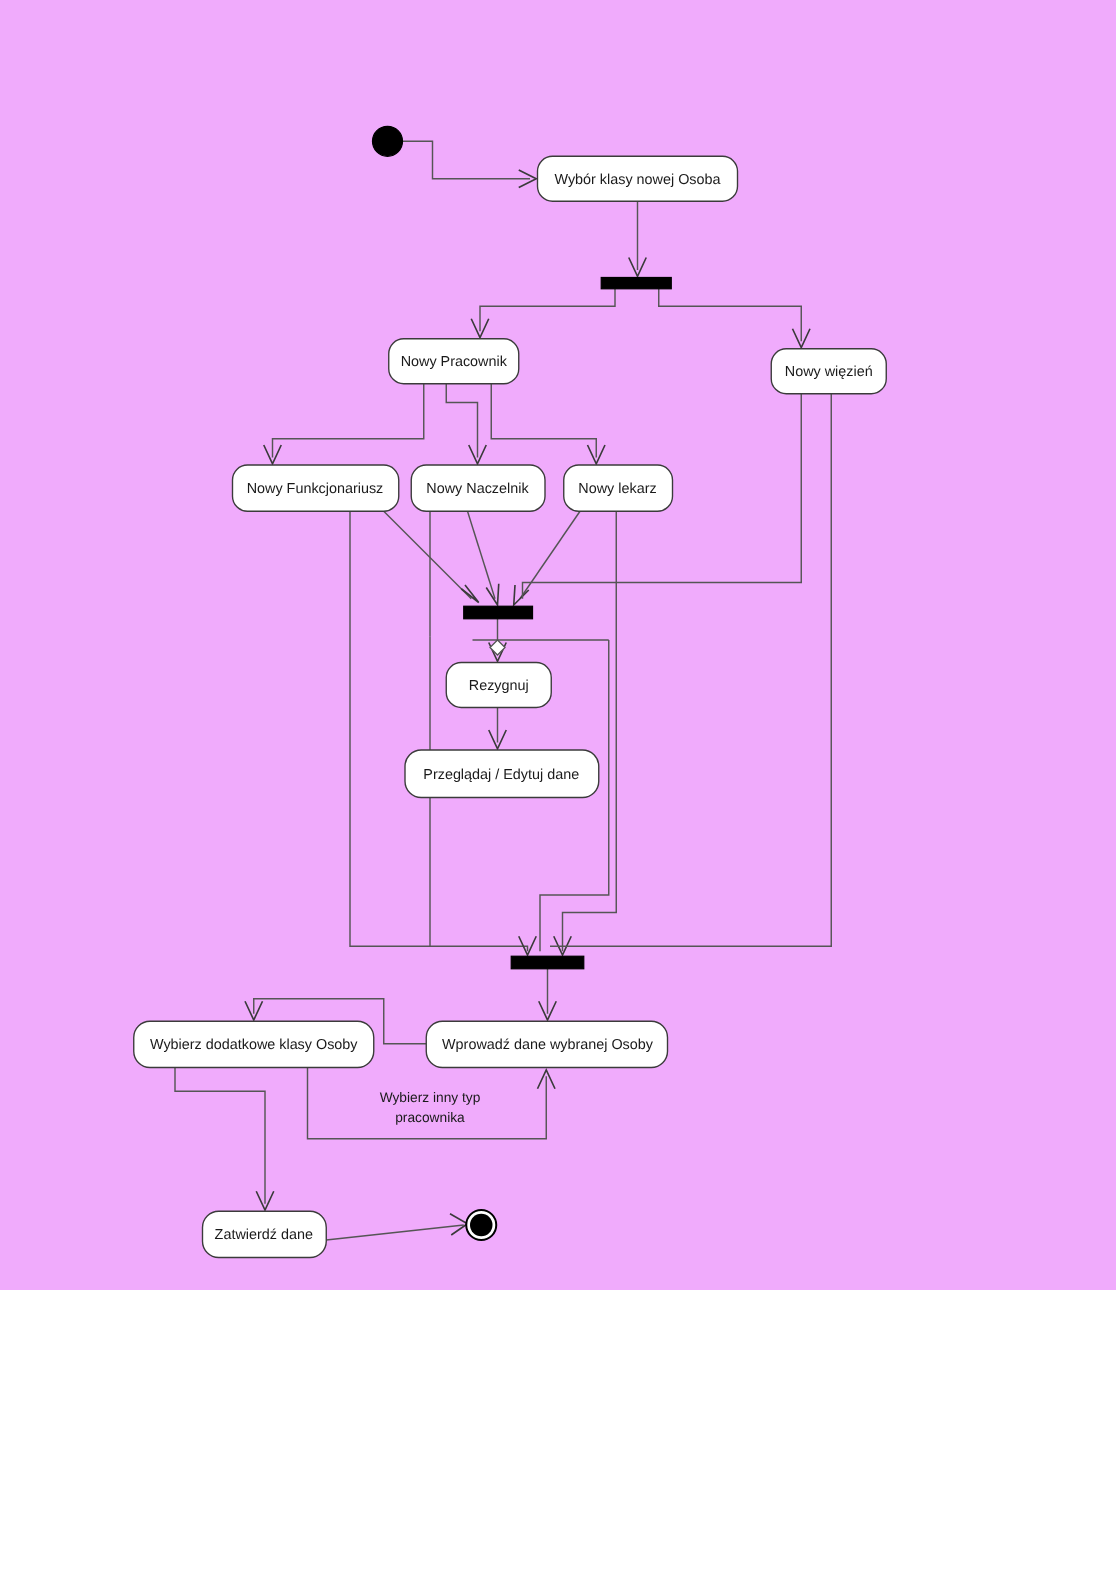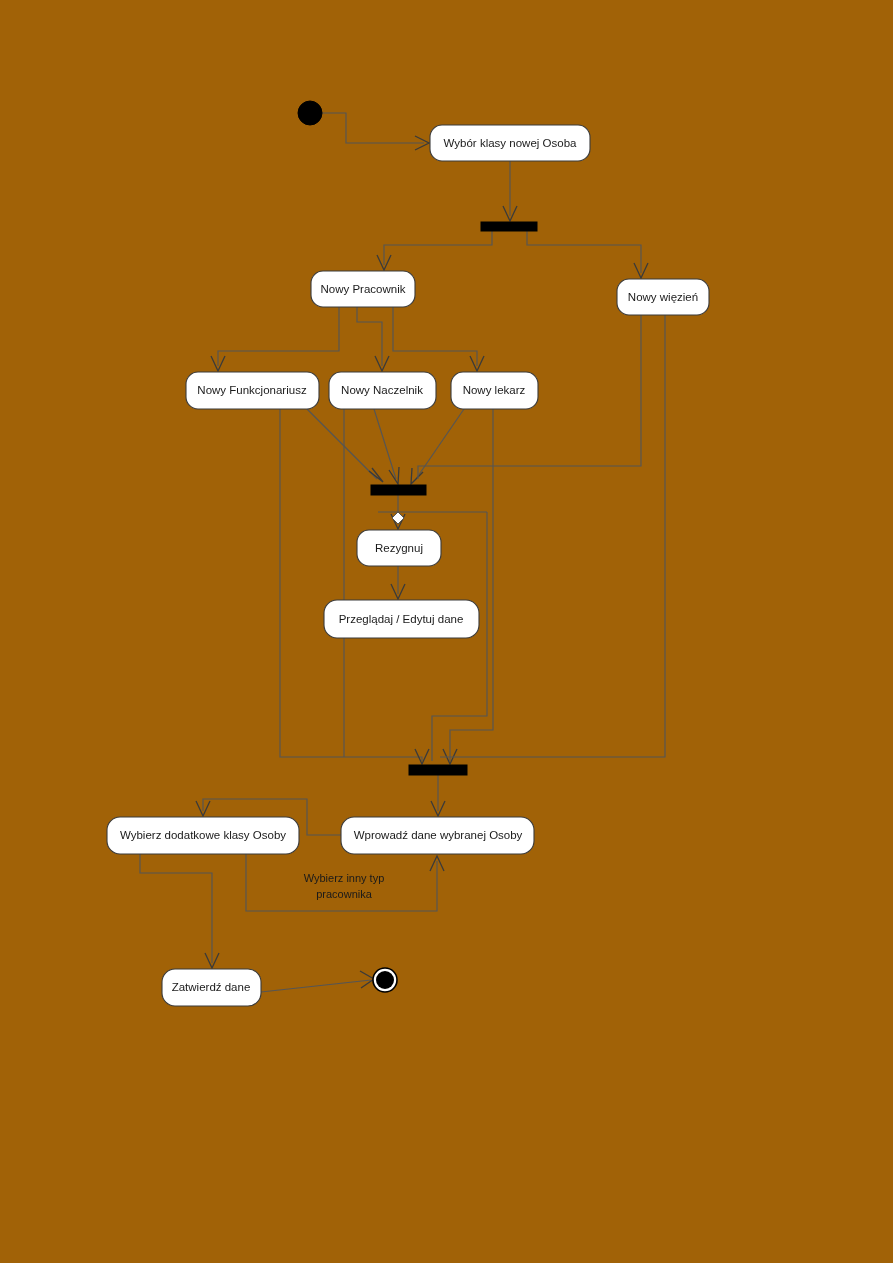--- a/index.html
+++ b/index.html
@@ -9,22 +9,22 @@
   }
   body {
     width: 893px;
     height: 1263px;
     font-family: "Liberation Sans", sans-serif;
     overflow: hidden;
   }
   #diagram-root {
     position: relative;
     width: 893px;
-    height: 1263px;
-    background: #a16207;
+    height: 1032px;
+    background: #f0abfc;
   }
   svg#uml-canvas {
     position: absolute;
     top: 0;
     left: 0;
     width: 893px;
     height: 1263px;
     display: block;
   }
   .node-shape {

